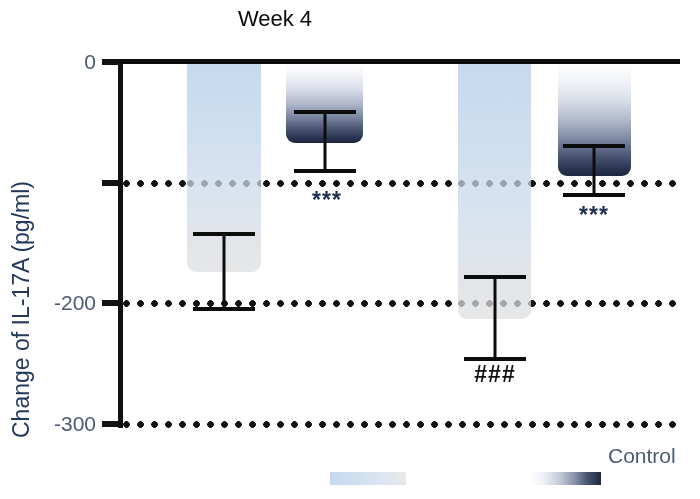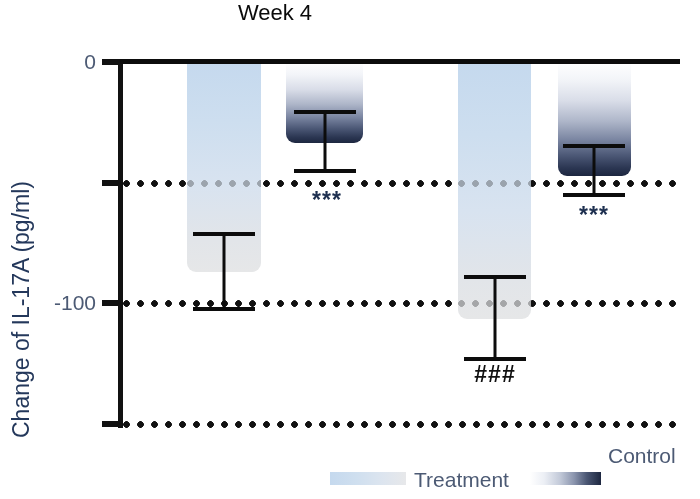--- a/index.html
+++ b/index.html
@@ -146,26 +146,27 @@
     font-family: "Liberation Sans", sans-serif;
     white-space: nowrap;
     transform: translateY(-50%);
   }
 </style>
 </head>
 <body>
 
 <div id="figure">
 
-  <div class="group-header" style="left:275px; top:0;text-align:center;">Week 4</div>
+  <div class="group-header" style="left:275px; top:6px;text-align:center;">Week 4</div>
 
   <div class="axis-title" style="left:8px; top:438px;">Change of IL-17A (pg/ml)</div>
 
   <div class="y-tick-label" style="left:46px; top:62px; width:50px;">0</div>
-  <div class="y-tick-label" style="left:36px; top:303px; width:60px;">-100</div>
+  <div class="y-tick-label" style="left:36px; top:303px; width:60px;">-200</div>
+  <div class="y-tick-label" style="left:36px; top:424px; width:60px;">-300</div>
 
   <div class="y-axis-line" style="left:118px; top:60px; width:5px; height:368px;"></div>
 
   <div class="y-tick" style="left:102px; top:59px;"></div>
   <div class="y-tick" style="left:102px; top:180px;"></div>
   <div class="y-tick" style="left:102px; top:300px;"></div>
   <div class="y-tick" style="left:102px; top:421px;"></div>
 
   <div class="zero-line" style="left:120px; top:59px; width:560px; height:5px; z-index:6;"></div>
 
@@ -199,18 +200,17 @@
 
   <div class="errbar-stem" style="left:594px; top:145px; height:50px;"></div>
   <div class="errbar-cap" style="left:594px; top:144px; width:62px;"></div>
   <div class="errbar-cap" style="left:594px; top:193px; width:62px;"></div>
 
   <div class="sig stars" style="left:327px; top:200px;">***</div>
   <div class="sig hashes" style="left:495px; top:374px;">###</div>
   <div class="sig stars" style="left:594px; top:215px;">***</div>
 
   <div class="legend-swatch treatment" style="left:330px; top:472px; width:76px;"></div>
-  <div class="legend-label" style="left:414px; top:480px;">Treatment</div>
 
   <div class="legend-swatch control" style="left:530px; top:472px; width:71px;"></div>
   <div class="legend-label" style="left:608px; top:456px;">Control</div>
 
 </div>
 
 </body></html>

